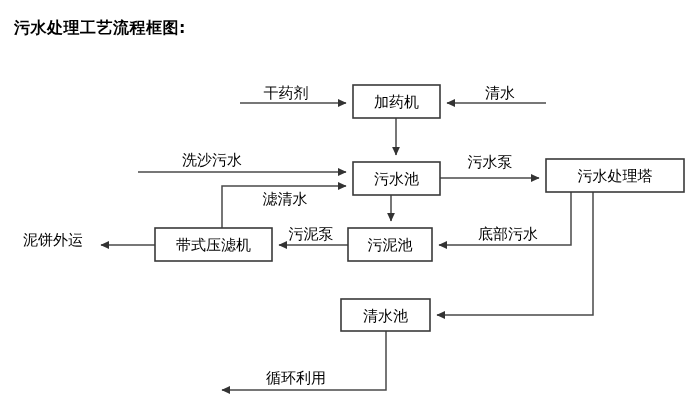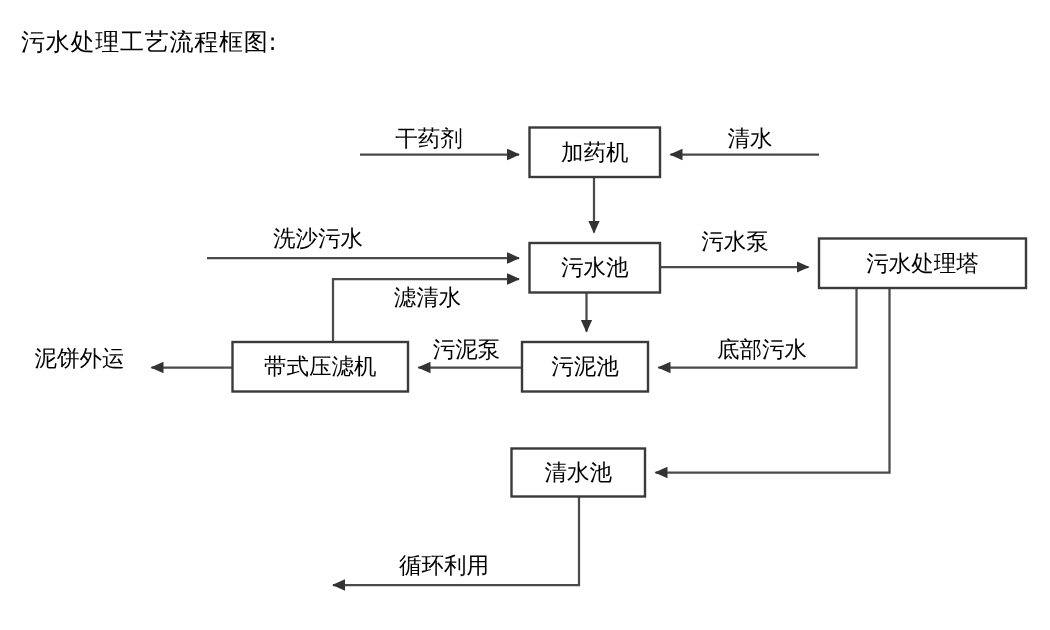--- a/index.html
+++ b/index.html
@@ -13,21 +13,21 @@
     height: 420px;
     background: #ffffff;
     overflow: hidden;
     font-family: "DejaVu Sans", "Liberation Sans", sans-serif;
   }
   #title {
     position: absolute;
     left: 14px;
     top: 18px;
     font-size: 16px;
-    font-weight: normal;
+    font-weight: bold;
     color: #000000;
     letter-spacing: 0.5px;
     white-space: nowrap;
   }
   svg#flow {
     position: absolute;
     left: 0;
     top: 0;
     width: 700px;
     height: 420px;

